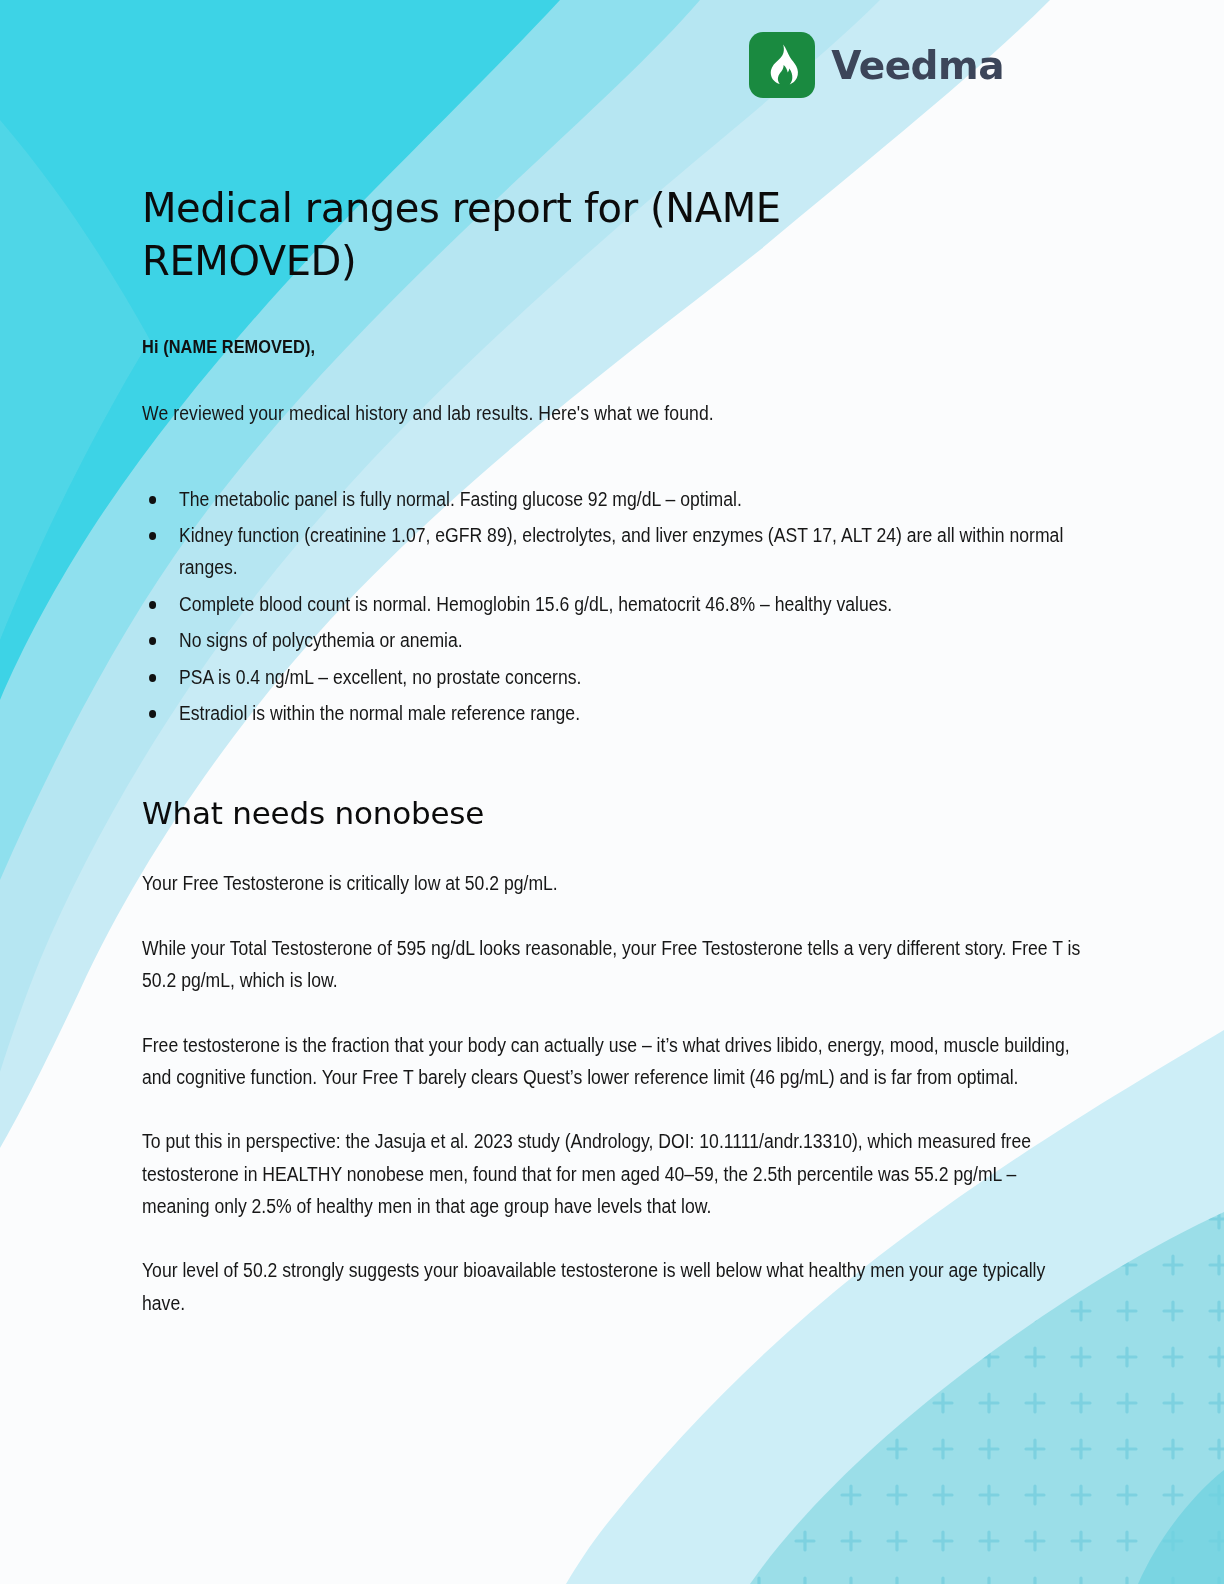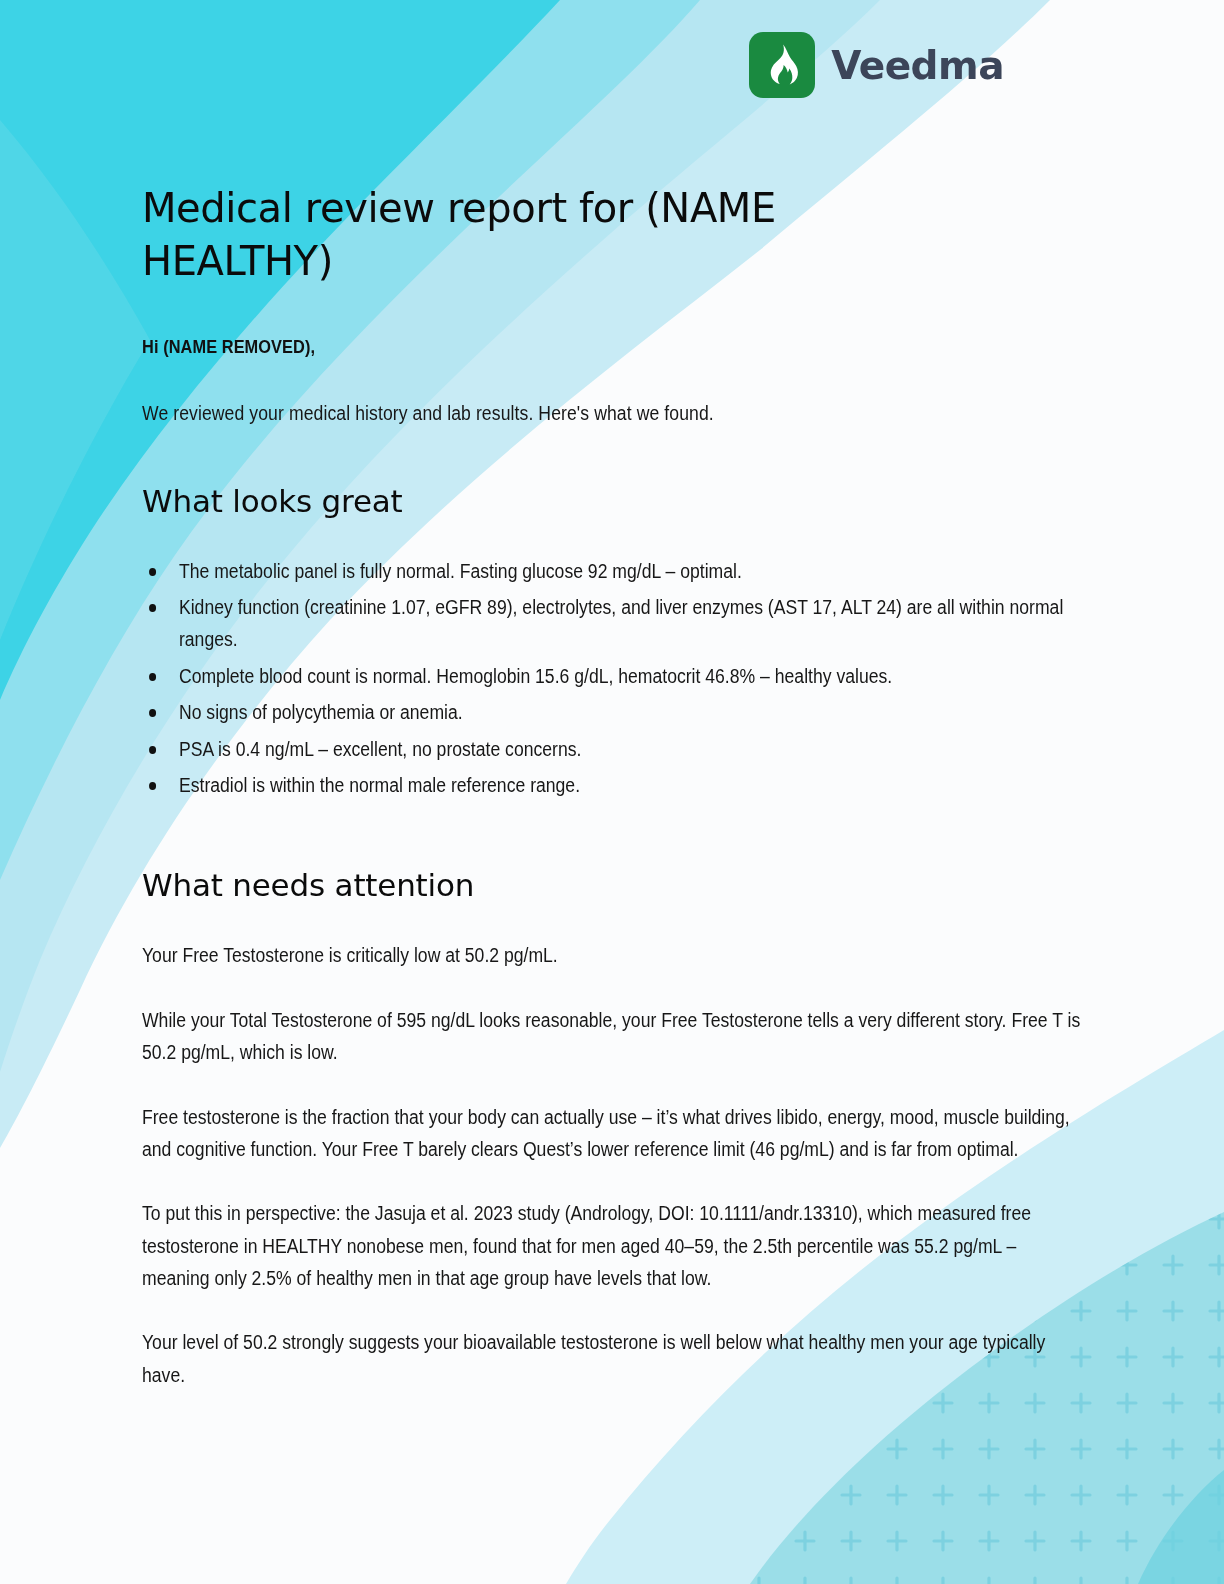--- a/index.html
+++ b/index.html
@@ -216,38 +216,37 @@
     <div class="brand-mark">
       <svg width="40" height="44" viewBox="0 0 40 44" xmlns="http://www.w3.org/2000/svg" aria-hidden="true">
         <path d="M21.2 1.5c1.6 6.2 0.3 10.1-2.6 13.3-2.7 3-6.6 5.6-8.6 9.6-2.2 4.3-1.4 9.6 1.9 13.1 1.6 1.7 3.6 2.9 5.8 3.5-1.9-2.4-2.4-5.4-1.2-8.2 0.9-2.2 2.6-3.9 3.8-5.9 0.9-1.5 1.4-3.1 1.3-4.8 2.3 2 3.7 4.6 4.1 7.5 0.9-1.2 1.4-2.6 1.6-4.1 2.2 3 3.3 6.3 3 9.8-0.2 2.3-1.1 4.4-2.6 6.1 3.1-1.1 5.7-3.4 7.1-6.4 1.8-3.9 1.4-8.3-0.6-12-1.7-3.2-4.3-5.8-6.2-8.8C25.5 9.9 24.3 5.5 21.2 1.5z" fill="#ffffff"></path>
       </svg>
     </div>
     <div class="brand-name">Veedma</div>
   </div>
 
   <div class="content">
 
-    <h1 class="doc-title">Medical review report for (NAME HEALTHY)</h1>
+    <h1 class="doc-title">Medical ranges report for (NAME REMOVED)</h1>
 
     <p class="greeting">Hi (NAME REMOVED),</p>
 
     <p class="intro">We reviewed your medical history and lab results. Here's what we found.</p>
 
-    <h2 class="section-title">What looks great</h2>
 
     <ul class="bullets">
       <li>The metabolic panel is fully normal. Fasting glucose 92 mg/dL – optimal.</li>
       <li>Kidney function (creatinine 1.07, eGFR 89), electrolytes, and liver enzymes (AST 17, ALT 24) are all within normal ranges.</li>
       <li>Complete blood count is normal. Hemoglobin 15.6 g/dL, hematocrit 46.8% – healthy values.</li>
       <li>No signs of polycythemia or anemia.</li>
       <li>PSA is 0.4 ng/mL – excellent, no prostate concerns.</li>
       <li>Estradiol is within the normal male reference range.</li>
     </ul>
 
-    <h2 class="section-title">What needs attention</h2>
+    <h2 class="section-title">What needs nonobese</h2>
 
     <p class="para">Your Free Testosterone is critically low at 50.2 pg/mL.</p>
     <p class="para">While your Total Testosterone of 595 ng/dL looks reasonable, your Free Testosterone tells a very different story. Free T is 50.2 pg/mL, which is low.</p>
     <p class="para">Free testosterone is the fraction that your body can actually use – it’s what drives libido, energy, mood, muscle building, and cognitive function. Your Free T barely clears Quest’s lower reference limit (46 pg/mL) and is far from optimal.</p>
     <p class="para">To put this in perspective: the Jasuja et al. 2023 study (Andrology, DOI: 10.1111/andr.13310), which measured free testosterone in HEALTHY nonobese men, found that for men aged 40–59, the 2.5th percentile was 55.2 pg/mL – meaning only 2.5% of healthy men in that age group have levels that low.</p>
     <p class="para last">Your level of 50.2 strongly suggests your bioavailable testosterone is well below what healthy men your age typically have.</p>
 
   </div>
 </div>
 

